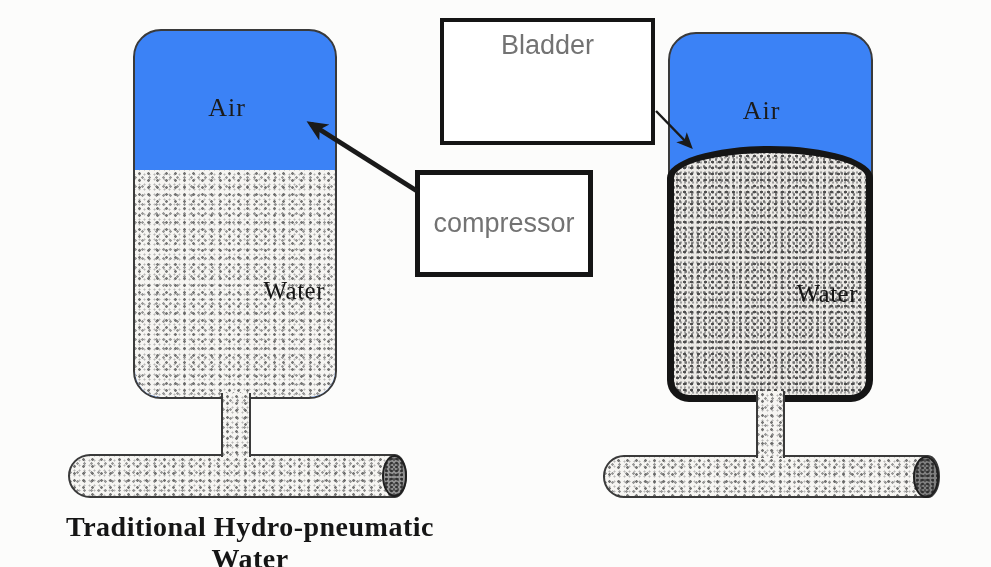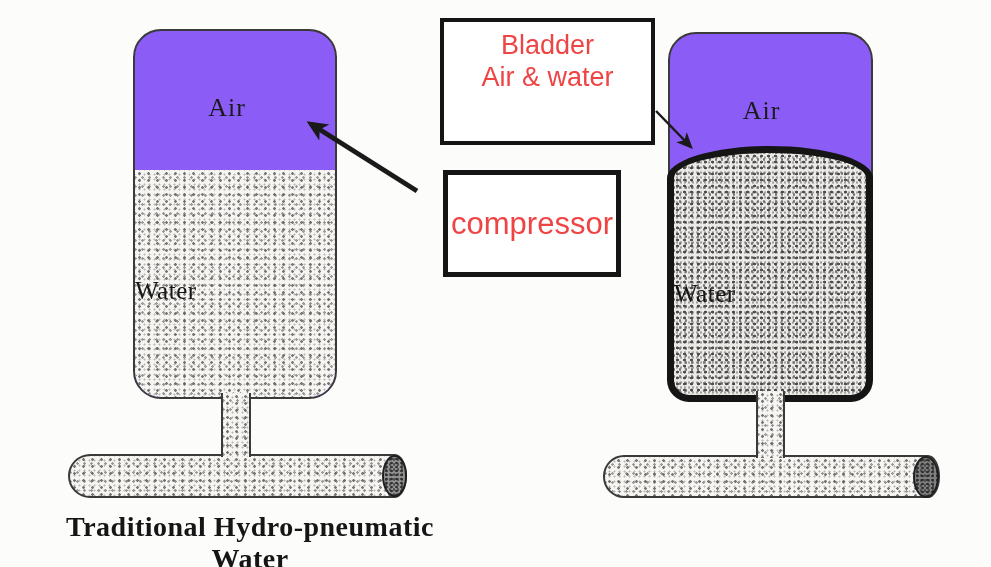--- a/index.html
+++ b/index.html
@@ -34,41 +34,41 @@
     background-color:var(--cap-fill,#929292);
     background-image:
       radial-gradient(circle, rgba(40,40,40,.9) 1px, rgba(0,0,0,0) 1.6px),
       radial-gradient(circle, rgba(70,70,70,.9) 1px, rgba(0,0,0,0) 1.5px);
     background-size:5px 4px, 4px 5px;
   }
   
   .tank{
     position:absolute;
     border:2px solid var(--line,#3a3a3a);
-    background:#8b5cf6;
+    background:#3b82f6;
     box-sizing:border-box;
     overflow:hidden;
     z-index:1;
   }
   .tank-left{left:133px;top:29px;width:204px;height:370px;border-radius:28px;}
   .tank-right{left:668px;top:32px;width:205px;height:368px;border-radius:28px 28px 26px 26px;}
   .air-label{
     position:absolute;left:0;right:0;
     text-align:center;
     font-size:26px;letter-spacing:1px;
     z-index:2;
   }
   .air-left{top:62px;padding-right:16px;}
   .air-right{top:62px;padding-right:18px;}
   .water-left{
     position:absolute;left:0;right:0;bottom:0;top:139px;
   }
   .water-label{
     position:absolute;left:0;right:0;
-    text-align:left;
+    text-align:right;
     font-size:25px;letter-spacing:.5px;
     color:#161616;
   }
   .water-label-left{top:107px;padding-right:10px;}
   .water-label-right{top:127px;padding-right:8px;}
   
   .bladder{
     position:absolute;
     left:667px;top:146px;width:206px;height:256px;
     box-sizing:border-box;
@@ -103,35 +103,34 @@
   }
   .cap-left{left:382px;top:455px;width:25px;height:42px;}
   .cap-right{left:913px;top:456px;width:26px;height:42px;background-color:#7f7f7f;}
   
   .callout{
     position:absolute;
     box-sizing:border-box;
     background:#fff;
     font-family:"Liberation Sans", sans-serif;
     z-index:6;
-    color:#ef4444;
+    color:#737373;
   }
   .callout-bladder{
     left:440px;top:18px;width:215px;height:127px;
     border:4px solid var(--heavy-line,#151515);
     text-align:center;
     font-size:27px;line-height:32px;
     padding-top:7px;
   }
   .callout-compressor{
     left:415px;top:170px;width:178px;height:107px;
     border:5px solid var(--heavy-line,#151515);
     display:flex;align-items:center;justify-content:center;
-    font-size:31px;
-    margin-left:28px;
+    font-size:27px;
   }
   
   .caption{
     position:absolute;
     text-align:center;
     font-weight:bold;
     font-size:28px;
     color:#151515;
     z-index:2;
     letter-spacing:.5px;
@@ -165,21 +164,20 @@
   </div>
   <div class="bladder stipple-dense">
     <div class="water-label water-label-right">Water</div>
   </div>
   <div class="vpipe vpipe-right stipple"></div>
   <div class="hpipe hpipe-right stipple"></div>
   <div class="pipe-cap cap-right stipple-cap"></div>
 
   <div class="callout callout-bladder">
     <div>Bladder</div>
-    <div>Air &amp; water</div>
   </div>
   <div class="callout callout-compressor">
     <span>compressor</span>
   </div>
 
   <svg class="arrows" viewBox="0 0 991 567">
     <defs>
       <marker id="ah-big" viewBox="0 0 10 10" refX="7.5" refY="5" markerWidth="4.2" markerHeight="4.2" orient="auto">
         <path d="M0,0.5 L10,5 L0,9.5 L2.6,5 z" fill="#1a1a1a"></path>
       </marker>

